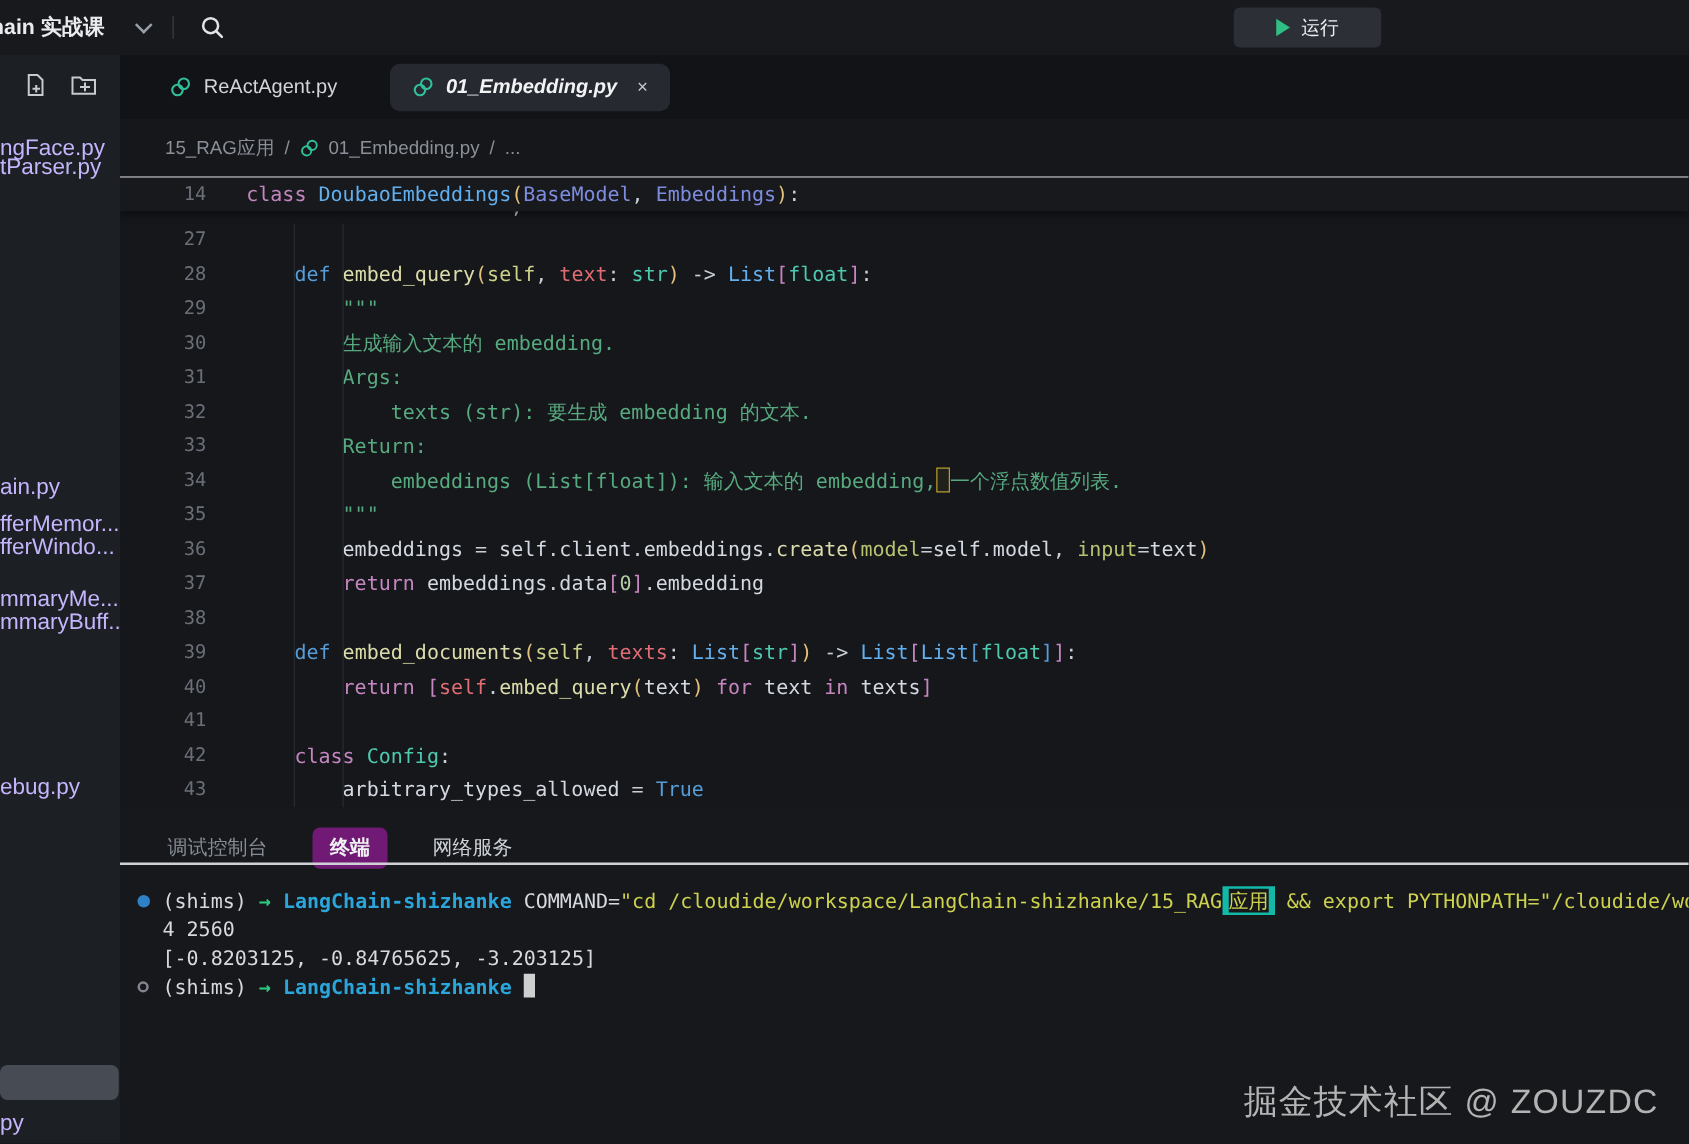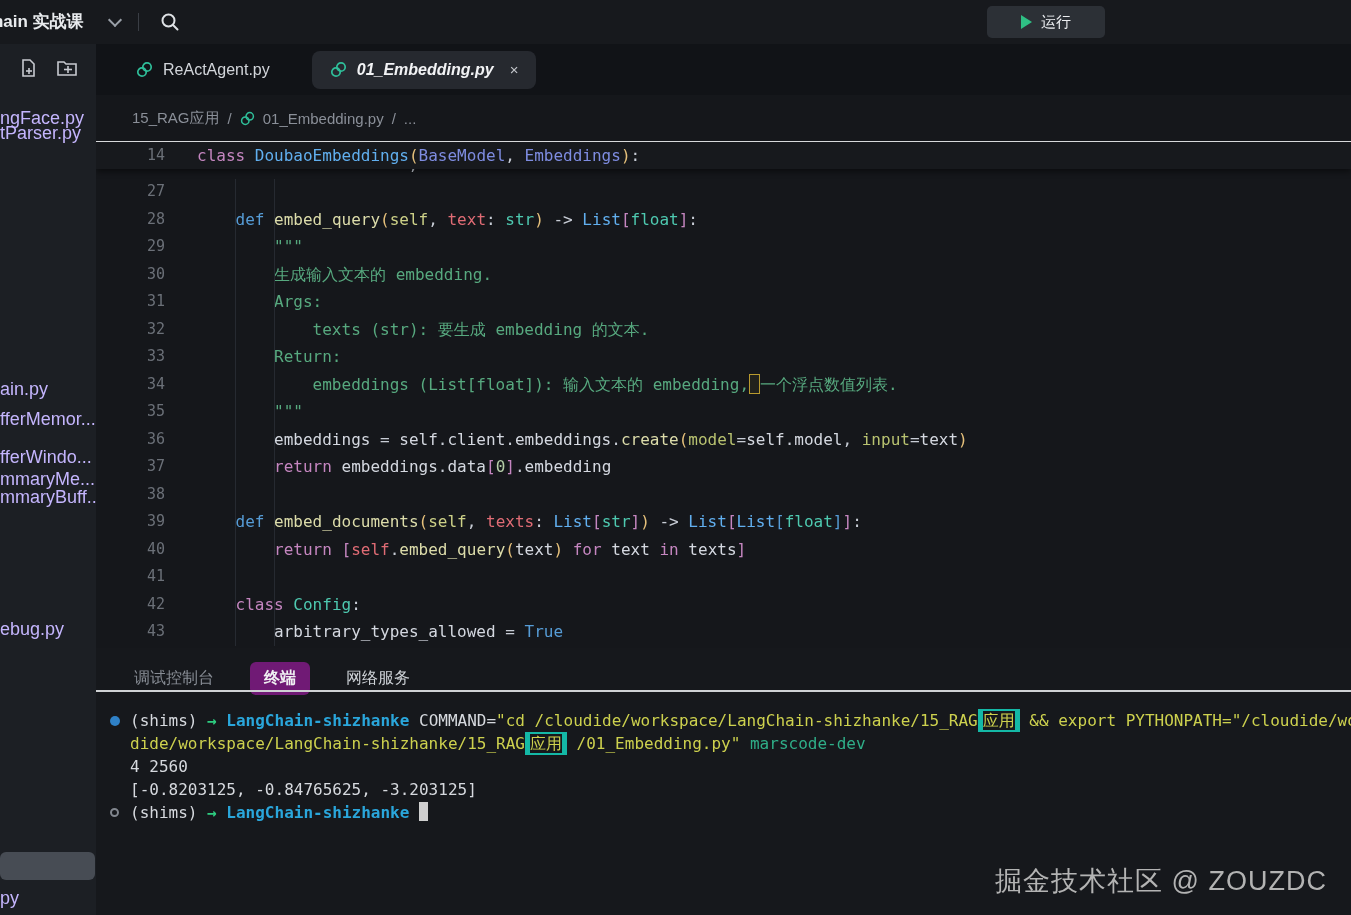--- a/index.html
+++ b/index.html
@@ -144,21 +144,21 @@
         <path d="M2 4 h6 l2 2 h10 v11 h-18 z" fill="none" stroke="#c7cad0" stroke-width="1.6"></path>
         <line x1="8" y1="11.5" x2="16" y2="11.5" stroke="#c7cad0" stroke-width="1.6"></line>
         <line x1="12" y1="8" x2="12" y2="15" stroke="#c7cad0" stroke-width="1.6"></line>
       </svg>
     </div>
     <div id="file-list">
         <div class="file-item" style="top: 63px;">ngFace.py</div>
         <div class="file-item" style="top: 78px;">tParser.py</div>
         <div class="file-item" style="top: 334px;">ain.py</div>
         <div class="file-item" style="top: 364px;">fferMemor...</div>
-        <div class="file-item" style="top: 402px;">fferWindo...</div>
+        <div class="file-item" style="top: 382px;">fferWindo...</div>
         <div class="file-item" style="top: 424px;">mmaryMe...</div>
         <div class="file-item" style="top: 442px;">mmaryBuff...</div>
         <div class="file-item" style="top: 574px;">ebug.py</div>
         <div class="file-item" style="top: 843px;">py</div>
       </div>
     <div class="explorer-scrollbar"></div>
   </div>
 
   <div class="main">
 
@@ -226,21 +226,20 @@
   <div class="split"></div>
 
   <div class="panel" style="position:absolute; left:96px; top:648px;">
     <div class="panel-tabs">
       <span class="ptab dim">调试控制台</span>
       <span class="ptab active">终端</span>
       <span class="ptab">网络服务</span>
     </div>
     <div class="terminal" id="terminal">
         <div class="term-line"><span class="t-dot"></span><span class="t-fg">(shims) </span><span class="t-arrow">→ </span><span class="t-cyan">LangChain-shizhanke</span><span class="t-fg"> COMMAND=</span><span class="t-yel">"cd /cloudide/workspace/LangChain-shizhanke/15_RAG</span><span class="t-yelbox">应用</span><span class="t-yel"> &amp;&amp; export PYTHONPATH="/cloudide/workspace/</span></div>
-        <div class="term-line"><span class="t-yel">dide/workspace/LangChain-shizhanke/15_RAG</span><span class="t-yelbox">应用</span><span class="t-yel"> /01_Embedding.py"</span><span class="t-teal"> marscode-dev</span></div>
         <div class="term-line"><span class="t-fg">4 2560</span></div>
         <div class="term-line"><span class="t-fg">[-0.8203125, -0.84765625, -3.203125]</span></div>
         <div class="term-line"><span class="t-ring"></span><span class="t-fg">(shims) </span><span class="t-arrow">→ </span><span class="t-cyan">LangChain-shizhanke </span><span class="t-cursor"></span></div>
       </div>
   </div>
 
   <div class="watermark">掘金技术社区 @ ZOUZDC</div>
 </div>
 
 </body></html>

